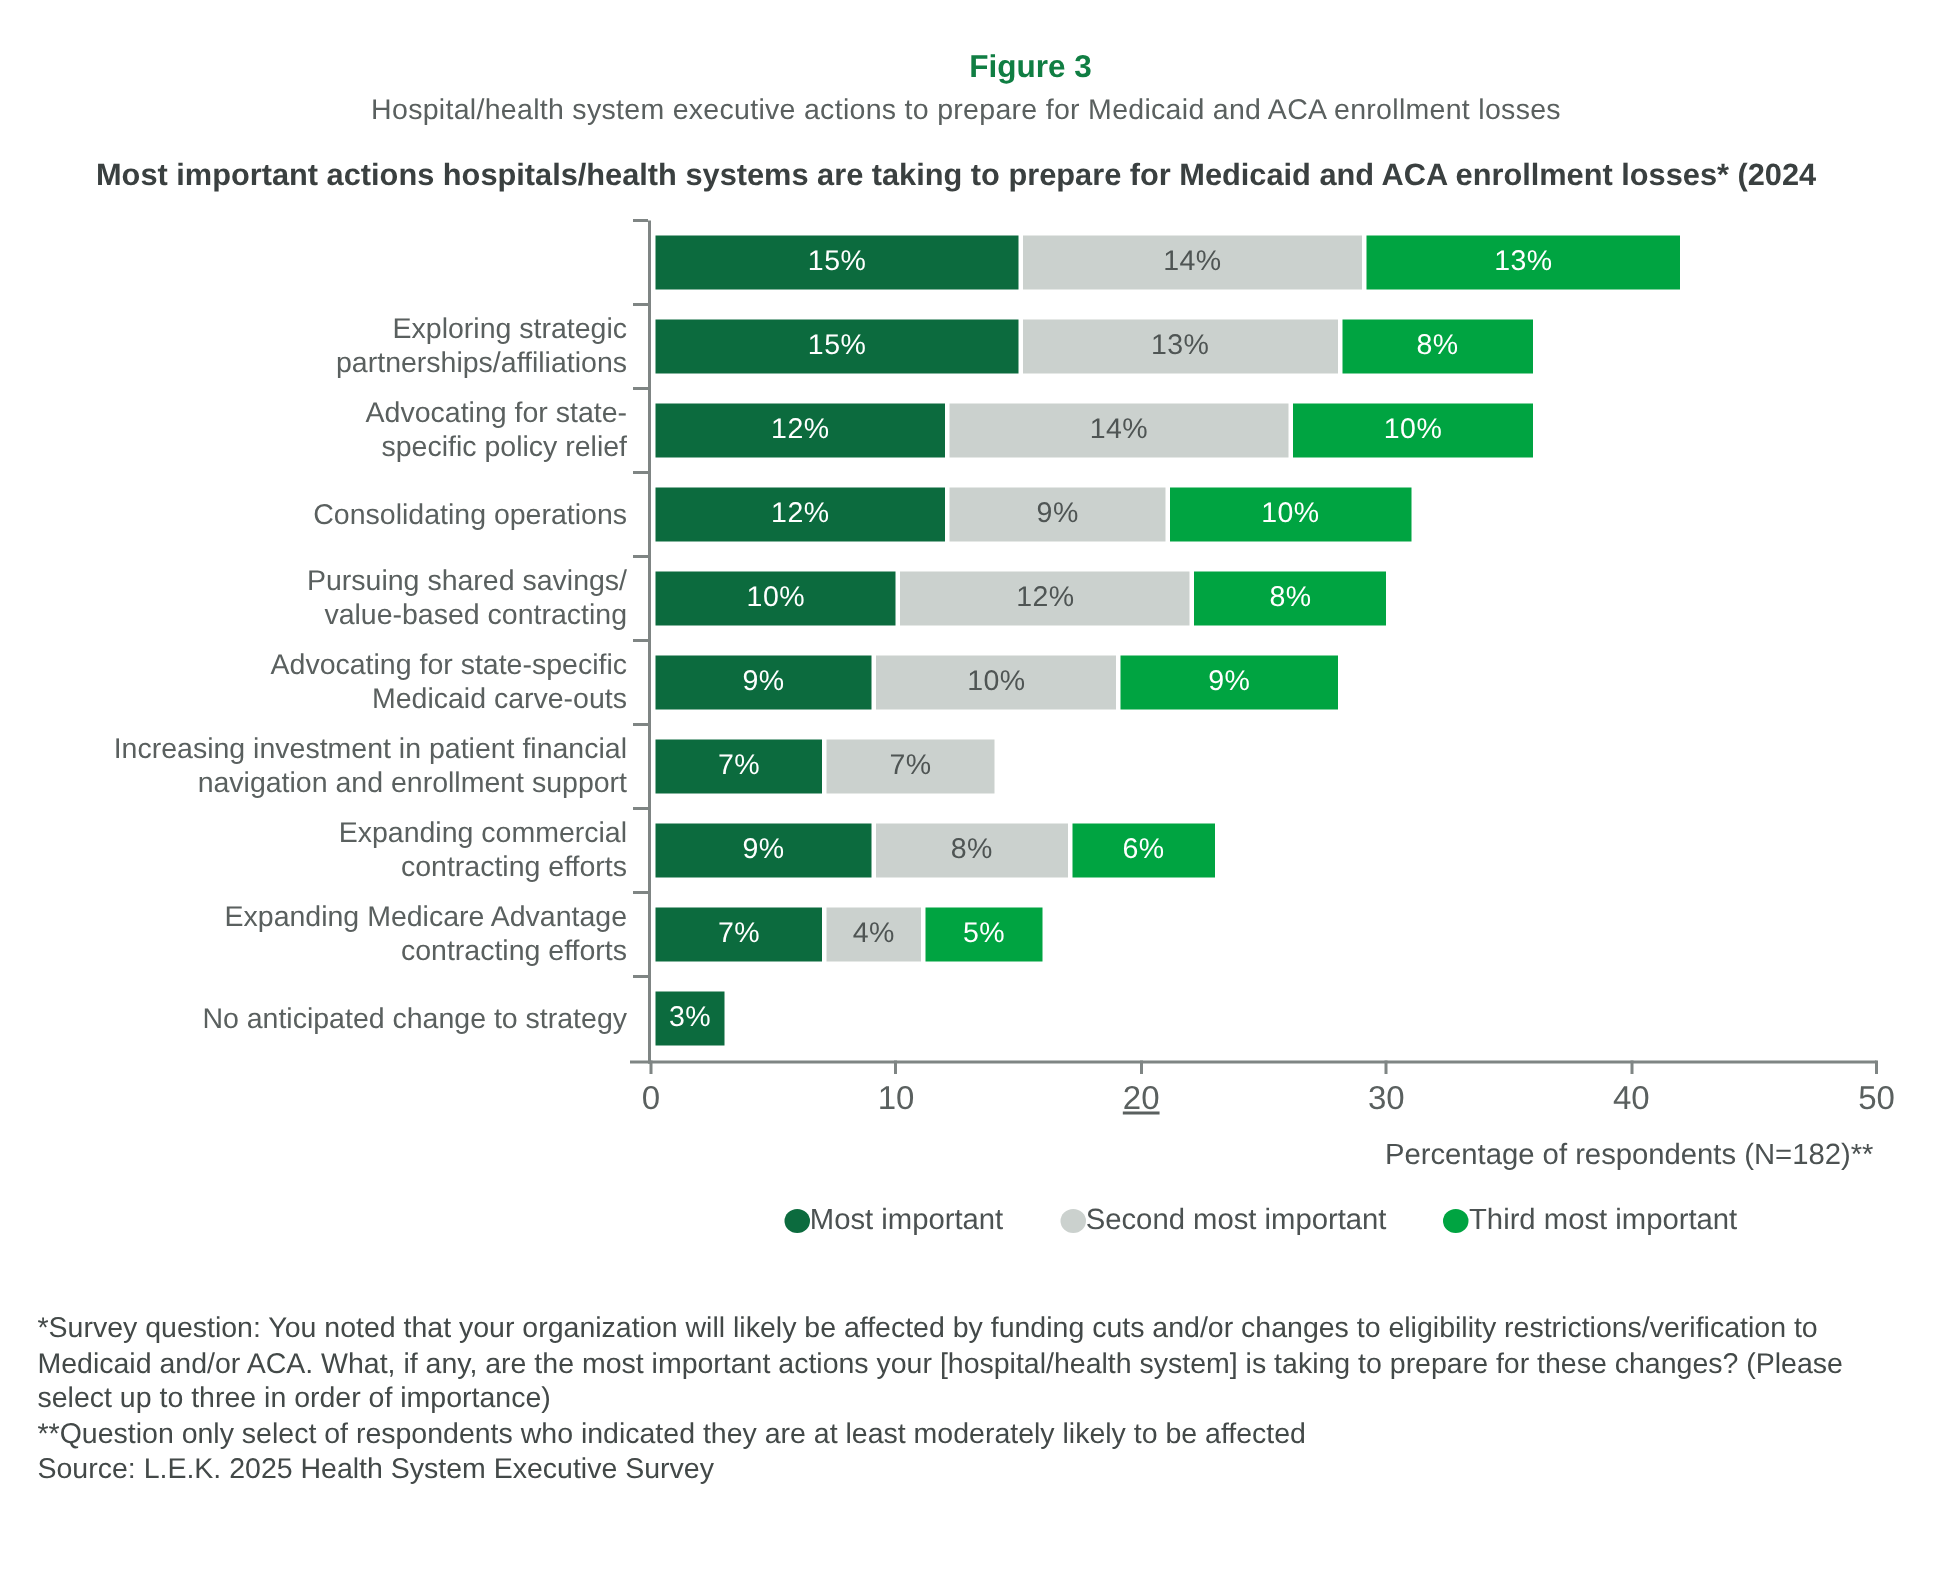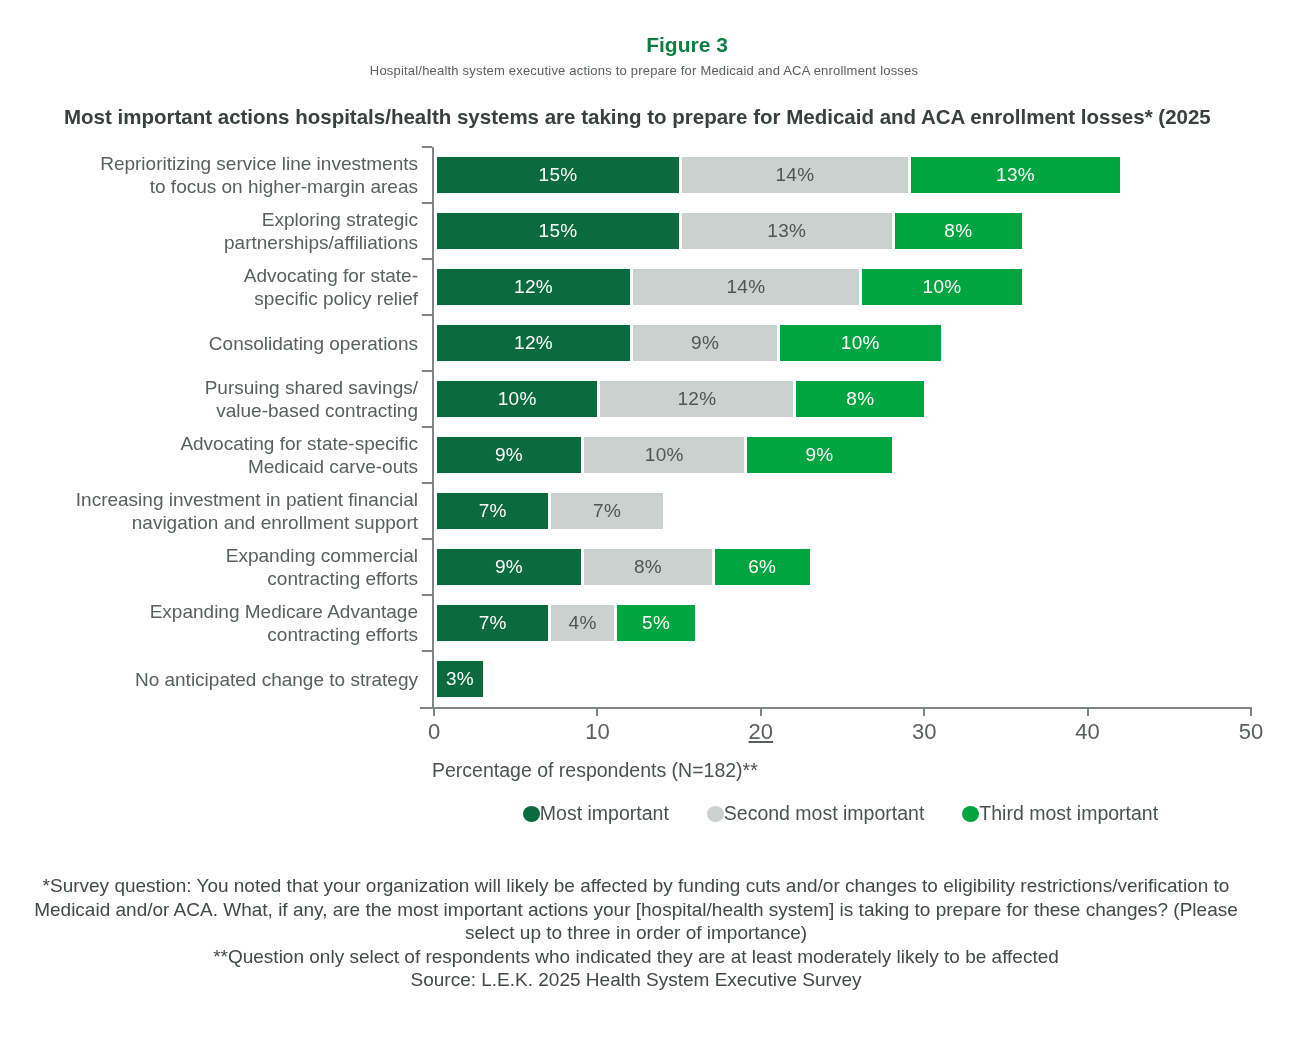--- a/index.html
+++ b/index.html
@@ -1,57 +1,55 @@
 <!DOCTYPE html>
 <html><head>
 <meta charset="utf-8">
 <style>
   html,body{margin:0;padding:0;background:#ffffff;}
   body{width:1300px;height:1050px;position:relative;overflow:hidden;
        font-family:"Liberation Sans","DejaVu Sans",sans-serif;}
   .figure-label{position:absolute;top:33px;left:0;width:1300px;text-align:center;
        font-size:21px;font-weight:bold;color:#107E43;margin-left:37px;}
   .figure-subtitle{position:absolute;top:63px;left:0;width:1288px;text-align:center;
-       font-size:13px;color:#5A605F;letter-spacing:.2px;}
+       font-size:19px;color:#5A605F;letter-spacing:.2px;}
   .chart-title{position:absolute;top:105px;left:64px;width:1236px;
        font-size:20.5px;font-weight:bold;color:#3A4040;white-space:nowrap;overflow:hidden;}
   #labels{position:absolute;left:20px;top:147px;width:398px;height:560px;}
   .row-label{position:absolute;width:100%;height:56px;display:flex;align-items:center;
        justify-content:flex-end;text-align:right;color:#5A605F;font-size:19px;
        line-height:23px;white-space:pre-line;}
   #plot{position:absolute;left:432px;top:147px;width:817px;height:560px;
        border-left:2px solid #7F8584;border-bottom:2px solid #7F8584;}
   .seg{position:absolute;height:36px;display:flex;align-items:center;justify-content:center;}
   .seg-label{font-size:19px;letter-spacing:.3px;}
   .tick-left{position:absolute;width:10px;height:2px;background:#7F8584;left:-12px;}
   .x-tick{position:absolute;width:2px;height:9px;background:#7F8584;top:560px;}
   .x-tick-label{position:absolute;top:572px;width:80px;text-align:center;
        font-size:22px;color:#5A605F;}
   .axis-ext{position:absolute;left:-14px;top:560px;width:14px;height:2px;background:#7F8584;}
-  .x-axis-label{position:absolute;left:432px;top:759px;width:817px;text-align:left;
+  .x-axis-label{position:absolute;left:432px;top:759px;width:817px;text-align:right;
        font-size:19.5px;color:#4C5252;}
   .legend{position:absolute;left:432px;top:802px;width:817px;display:flex;
        justify-content:center;gap:38px;}
   .legend-item{display:flex;align-items:center;}
   .legend-dot{width:17px;height:16px;border-radius:50%;}
   .legend-label{font-size:19.5px;color:#4C5252;}
   .footnotes{position:absolute;left:25px;top:874px;width:1222px;
        font-size:19px;line-height:23.5px;color:#434948;}
-  .footnotes p{margin:0;text-align:center;}
+  .footnotes p{margin:0;}
 </style>
 </head>
 <body>
 
 <div class="figure-label">Figure 3</div>
 <div class="figure-subtitle">Hospital/health system executive actions to prepare for Medicaid and ACA enrollment losses</div>
-<div class="chart-title">Most important actions hospitals/health systems are taking to prepare for Medicaid and ACA enrollment losses* (2025</div>
+<div class="chart-title">Most important actions hospitals/health systems are taking to prepare for Medicaid and ACA enrollment losses* (2024</div>
 
 <div id="labels">
-    <div class="row-label" style="top: 0px;">Reprioritizing service line investments
-to focus on higher-margin areas</div>
     <div class="row-label" style="top: 56px;">Exploring strategic
 partnerships/affiliations</div>
     <div class="row-label" style="top: 112px;">Advocating for state-
 specific policy relief</div>
     <div class="row-label" style="top: 168px;">Consolidating operations</div>
     <div class="row-label" style="top: 224px;">Pursuing shared savings/
 value-based contracting</div>
     <div class="row-label" style="top: 280px;">Advocating for state-specific
 Medicaid carve-outs</div>
     <div class="row-label" style="top: 336px;">Increasing investment in patient financial

